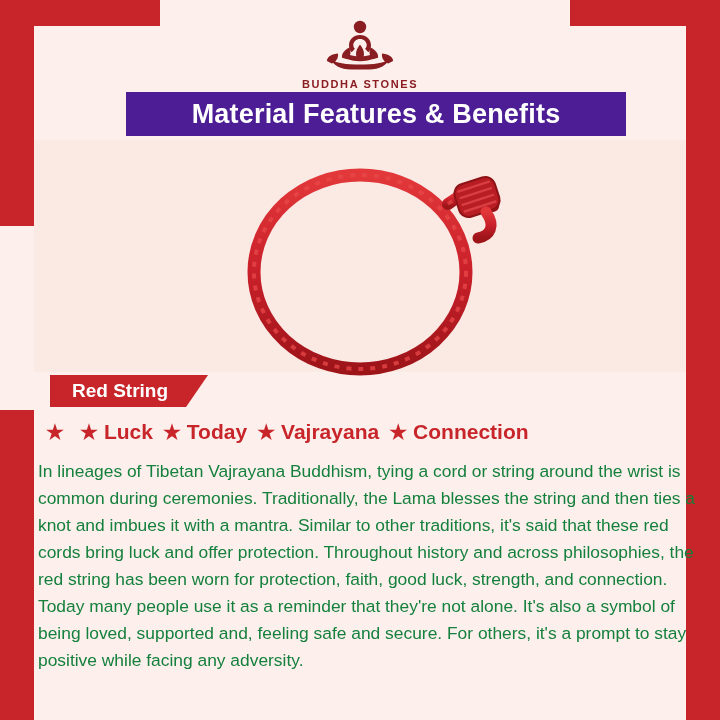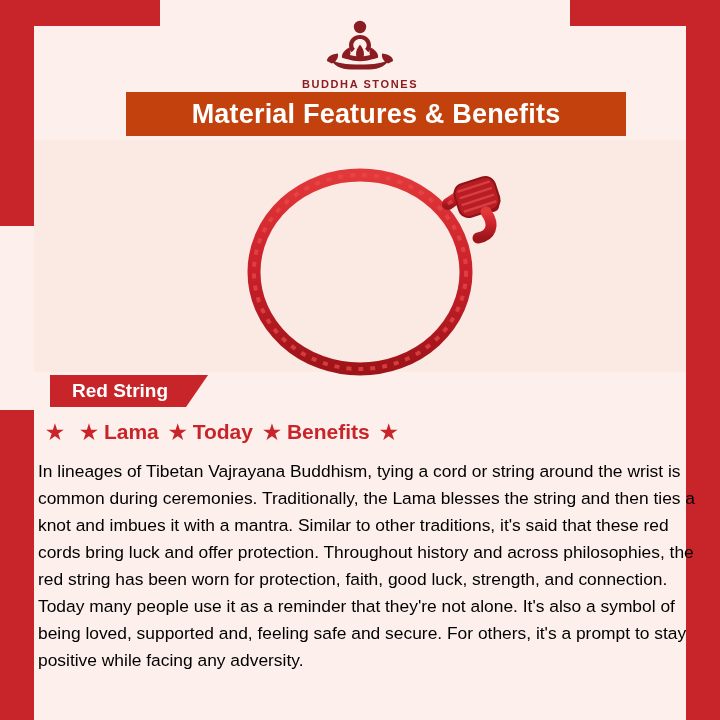--- a/index.html
+++ b/index.html
@@ -82,21 +82,21 @@
     margin-top: 2px;
   }
 
   
   .title-banner {
     position: absolute;
     top: 92px;
     left: 110px;
     width: 500px;
     height: 44px;
-    background: #c2410c;
+    background: #4c1d95;
     display: flex;
     align-items: center;
     justify-content: center;
   }
   .title-banner .title-text {
     color: #ffffff;
     font-size: 27px;
     font-weight: bold;
     letter-spacing: 0.2px;
     line-height: 1;
@@ -167,21 +167,21 @@
   }
 
   
   .desc {
     position: absolute;
     top: 458px;
     left: 22px;
     width: 668px;
     font-size: 17.4px;
     line-height: 27px;
-    color: #000000;
+    color: #15803d;
     text-align: left;
   }
 </style>
 </head>
 <body>
 
 <div class="page">
 
   <div class="corner corner-tl"></div>
   <div class="corner-tl-bar"></div>
@@ -253,31 +253,32 @@
     <div class="name-tab">
       <span class="name-text">Red String</span>
     </div>
 
     <div class="benefits">
       <div class="benefit">
         <span class="star">★</span>
       </div>
       <div class="benefit">
         <span class="star">★</span>
-        <span>Lama</span>
+        <span>Luck</span>
       </div>
       <div class="benefit">
         <span class="star">★</span>
         <span>Today</span>
       </div>
       <div class="benefit">
         <span class="star">★</span>
-        <span>Benefits</span>
-      </div>
-      <div class="benefit">
-        <span class="star">★</span>
+        <span>Vajrayana</span>
+      </div>
+      <div class="benefit">
+        <span class="star">★</span>
+        <span>Connection</span>
       </div>
     </div>
 
     <div class="desc">In lineages of Tibetan Vajrayana Buddhism, tying a cord or string around the wrist is common during ceremonies. Traditionally, the Lama blesses the string and then ties a knot and imbues it with a mantra. Similar to other traditions, it's said that these red cords bring luck and offer protection. Throughout history and across philosophies, the red string has been worn for protection, faith, good luck, strength, and connection. Today many people use it as a reminder that they're not alone. It's also a symbol of being loved, supported and, feeling safe and secure. For others, it's a prompt to stay positive while facing any adversity.</div>
 
   </div>
 </div>
 
 </body></html>

